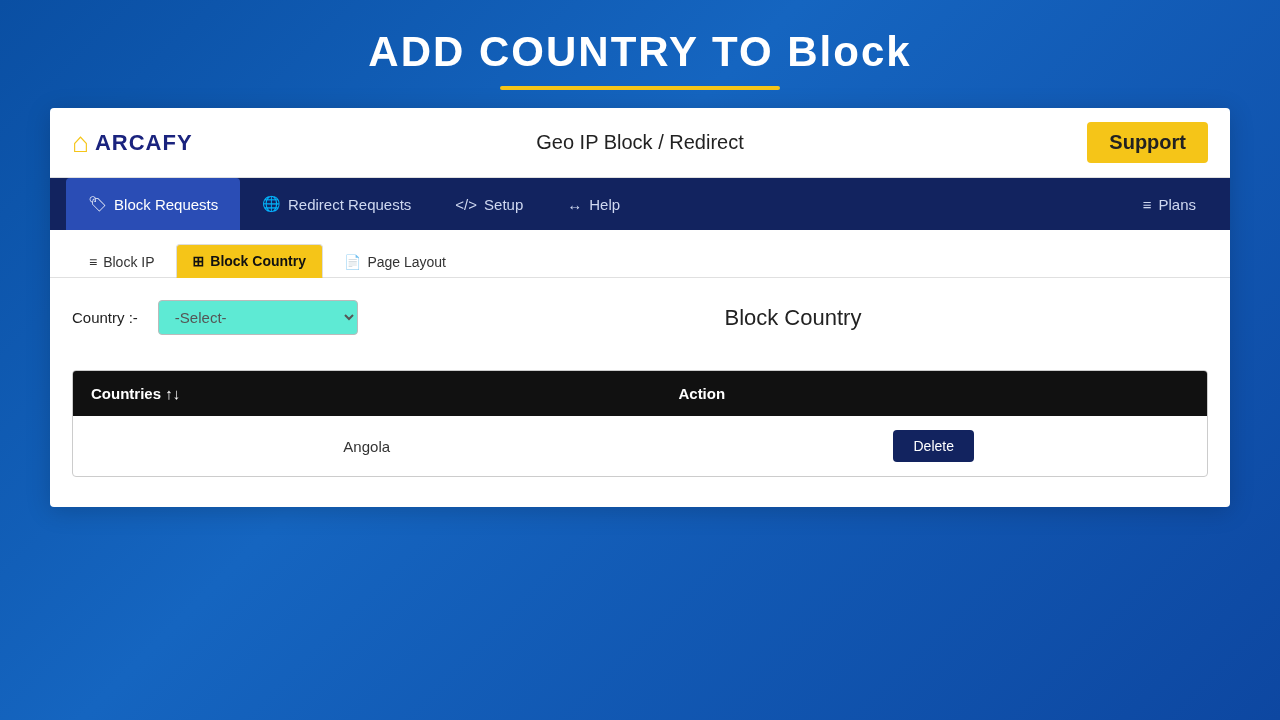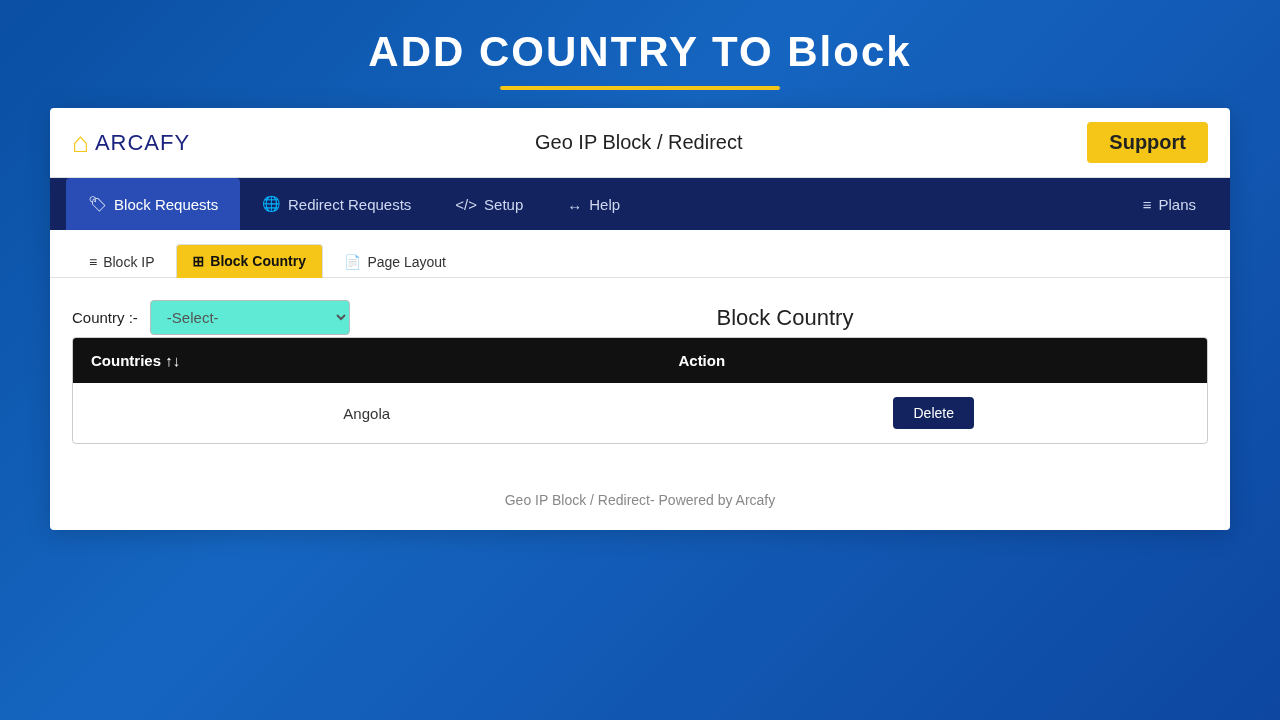--- a/index.html
+++ b/index.html
@@ -49,21 +49,21 @@
       align-items: center;
       gap: 6px;
     }
     .logo-icon {
       color: #f5c518;
       font-size: 28px;
       font-weight: 900;
     }
     .logo-text {
       font-size: 22px;
-      font-weight: 400;
+      font-weight: 700;
       color: #1a237e;
       letter-spacing: 1px;
     }
     .header-title {
       font-size: 20px;
       color: #222;
       font-weight: 400;
     }
     .support-btn {
       background: #f5c518;
@@ -144,22 +144,22 @@
       border-bottom: 1px solid #f5c518;
       font-weight: bold;
     }
     
     .content {
       padding: 22px 22px 30px 22px;
     }
     .filter-row {
       display: flex;
       align-items: center;
-      gap: 12px;
-      margin-bottom: 2px;
+      gap: 20px;
+      margin-bottom: 35px;
     }
     .filter-label {
       font-size: 15px;
       font-weight: 500;
       color: #222;
     }
     .country-select {
       padding: 7px 32px 7px 12px;
       font-size: 15px;
       border: 1px solid #bbb;
@@ -323,16 +323,13 @@
     <td>Angola</td>
     <td>
       <button class="delete-btn">Delete</button>
     </td>
   </tr>
           </tbody>
       </table>
     </div>
   </div>
 
-  <div class="card-footer">
-    <span>Geo IP Block / Redirect- Powered by Arcafy</span>
-  </div>
 </div>
 
 </body></html>

